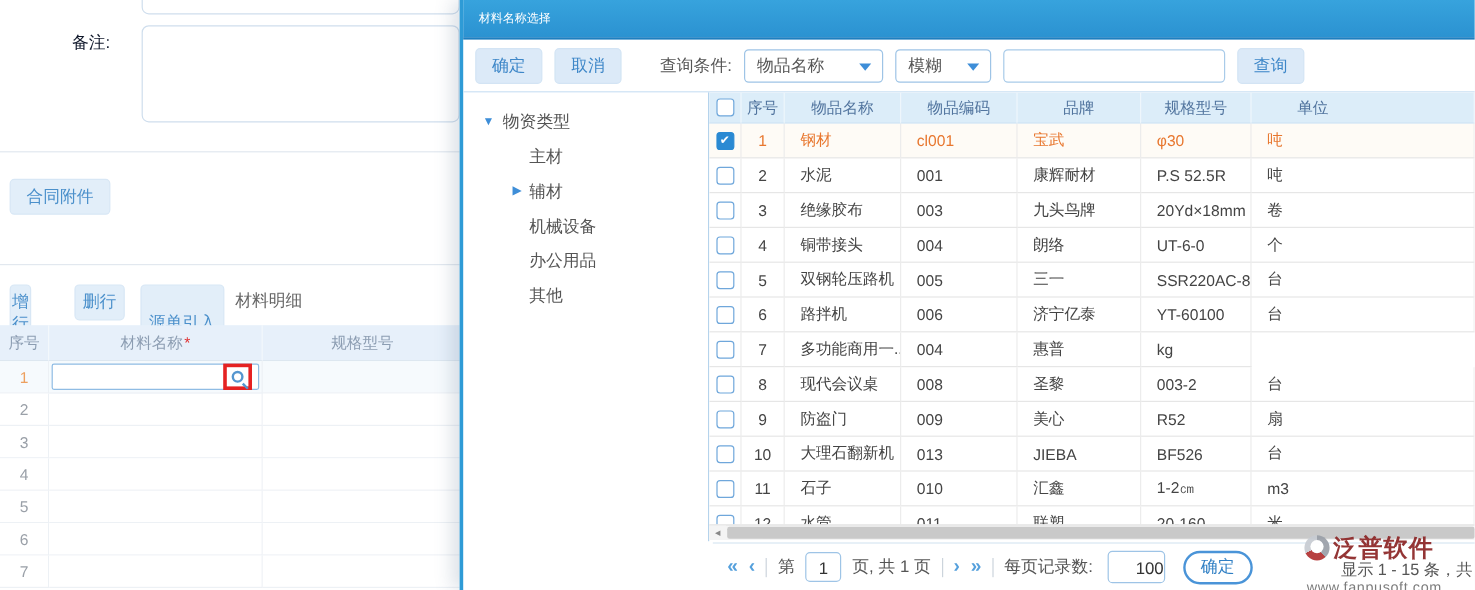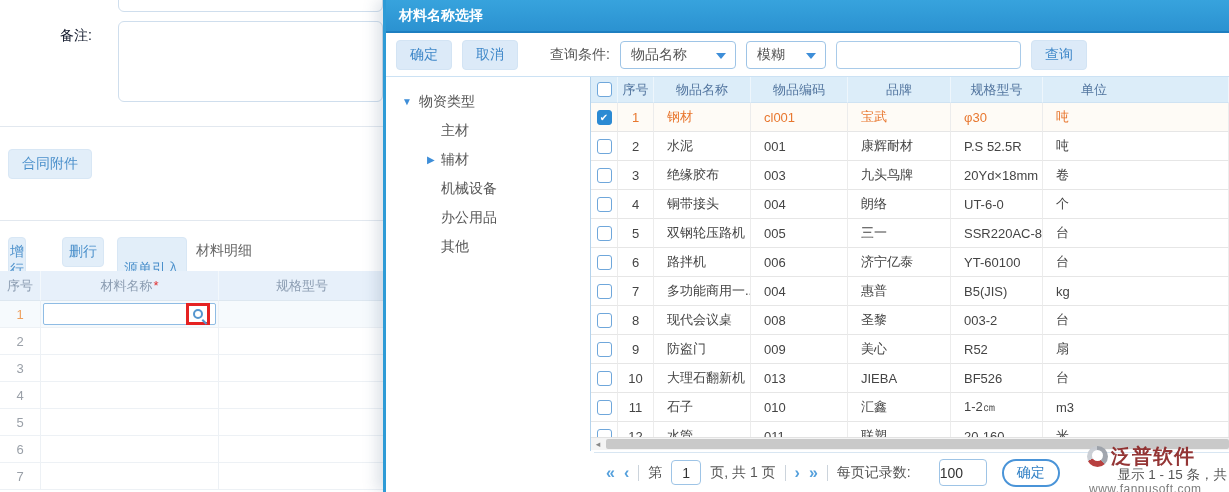--- a/index.html
+++ b/index.html
@@ -42,21 +42,21 @@
   .mag-wrap { position:absolute; right:8px; top:2px; width:24px; height:22px;
     border:3px solid #e52222; display:flex; align-items:center; justify-content:center; }
   .mag { position:relative; width:10px; height:10px; border:2px solid #5596cf; border-radius:50%; }
   .mag::after { content:""; position:absolute; left:8px; top:8px; width:6px; height:2px;
     background:#5596cf; transform:rotate(45deg); transform-origin:0 0; }
 
   
   .modal { position:absolute; left:383px; top:0; width:846px; height:492px; background:#fff;
     border-left:3px solid #2e9bd6; box-shadow:-6px 0 14px rgba(60,90,120,.18); }
   .titlebar { height:33px; background:linear-gradient(#37a3dd,#2b92d1);
-    border-bottom:2px solid #1e7fc0; color:#fff; font-size:14px; font-weight:bold;
+    border-bottom:2px solid #1e7fc0; color:#fff; font-size:10px; font-weight:normal;
     line-height:31px; padding-left:13px; }
   .toolbar { position:relative; height:44px; border-bottom:1px solid #cce2f4;
     display:flex; align-items:center; gap:10px; padding-left:10px; font-size:14px; }
   .tb-btn { background:#dceaf8; color:#3e87c8; border:1px solid #d3e4f4; border-radius:4px;
     font-size:14px; padding:5px 13px; cursor:default; }
   .q-label { color:#555; margin-left:22px; }
   .dropdown { position:relative; height:28px; border:1px solid #9ec4e6; border-radius:4px;
     background:#fff; display:flex; align-items:center; padding-left:10px; color:#555; }
   .dd-field { width:116px; } .dd-match { width:80px; }
   .caret { position:absolute; right:9px; top:11px; width:0; height:0;
@@ -91,21 +91,21 @@
   .hscroll { position:relative; height:13px; background:#f4f4f4; border-top:1px solid #e2e2e2; flex:0 0 auto; }
   .hs-btn { position:absolute; left:0; top:0; width:14px; height:12px; background:#f4f4f4;
     color:#888; font-size:9px; line-height:12px; text-align:center; }
   .hs-thumb { position:absolute; left:15px; top:1px; right:0; height:10px; background:#c9c9c9; border-radius:2px; }
 
   .pagebar { position:absolute; left:208px; right:0; bottom:0; height:40px; border-top:1px solid #d8e6f2;
     display:flex; align-items:center; gap:9px; padding-left:12px; font-size:14px; color:#555; }
   .pg-arrow { color:#55a0dc; font-size:16px; font-weight:bold; cursor:default; }
   .pg-sep { width:1px; height:16px; background:#ccd4dc; }
   .pg-input { width:30px; height:25px; border:1px solid #9ec4e6; border-radius:4px; text-align:center; font-size:14px; color:#333; }
-  .pp-input { width:48px; height:27px; border:1px solid #9ec4e6; border-radius:4px; text-align:left; font-size:14px; color:#333; margin-left:19px; }
+  .pp-input { width:48px; height:27px; border:1px solid #9ec4e6; border-radius:4px; text-align:right; font-size:14px; color:#333; margin-left:3px; }
   .pg-confirm { background:#fff; border:2px solid #4a94d8; color:#2f7fc4; border-radius:14px;
     padding:3px 13px; font-size:14px; margin-left:6px; cursor:default; }
   .record-info { position:absolute; right:2px; top:13px; font-size:13.5px; color:#555; white-space:nowrap; }
   .watermark { position:absolute; right:0; top:-10px; width:142px; opacity:.93; pointer-events:none; }
   .wm-top { display:flex; align-items:center; gap:3px; }
   .wm-logo { width:21px; height:21px; border-radius:50%;
     background:conic-gradient(#9aa0a8 0 38%, #b23232 38% 68%, #c8ccd2 68% 100%); position:relative; }
   .wm-logo::after { content:""; position:absolute; left:5px; top:4px; width:11px; height:11px;
     border-radius:50%; background:#fff; }
   .wm-brand { font-size:20px; font-weight:bold; color:#8c2626; letter-spacing:1px; }
@@ -308,21 +308,20 @@
           <div>台</div>
         </div>
         <div class="mrow mbody-row">
           <div class="c-cb">
               <span class="cb"></span>
             </div>
           <div class="c-no">7</div>
           <div>多功能商用一...</div>
           <div>004</div>
           <div>惠普</div>
-          <div>B5(JIS)</div>
           <div>kg</div>
         </div>
         <div class="mrow mbody-row">
           <div class="c-cb">
               <span class="cb"></span>
             </div>
           <div class="c-no">8</div>
           <div>现代会议桌</div>
           <div>008</div>
           <div>圣黎</div>

